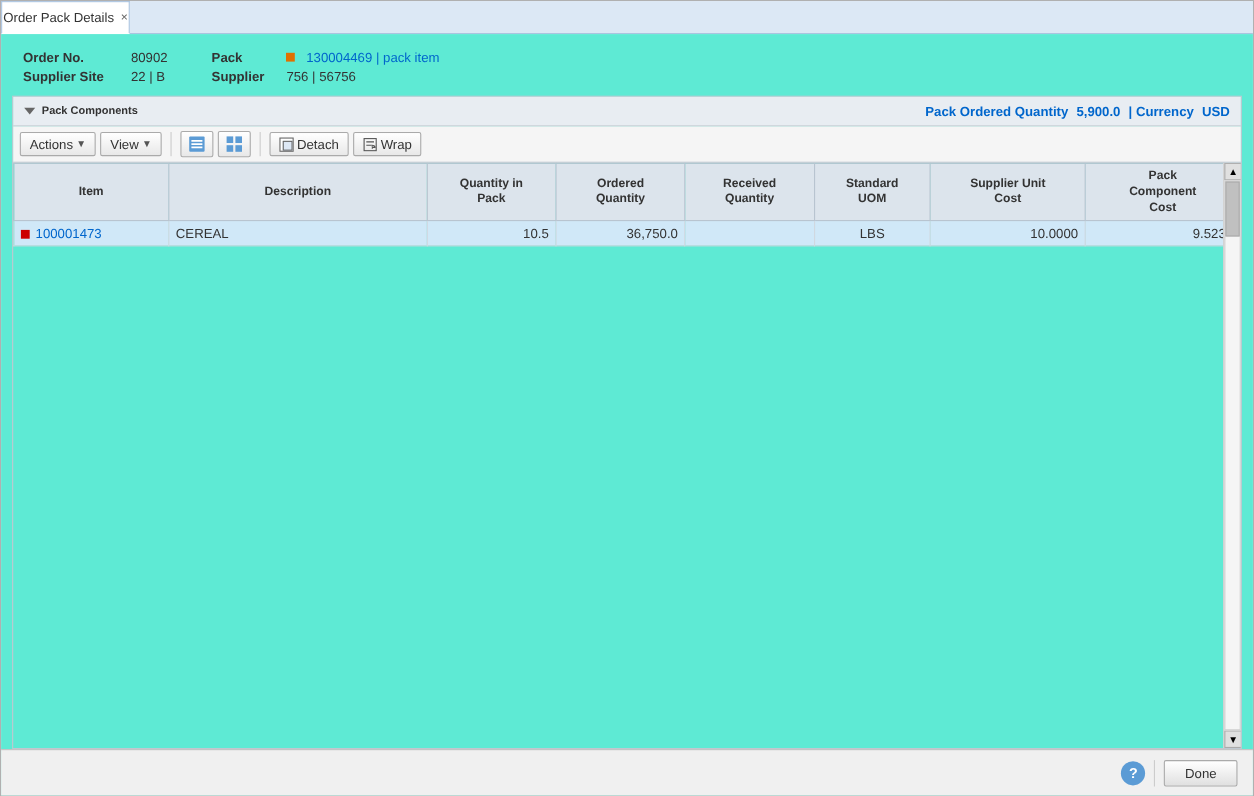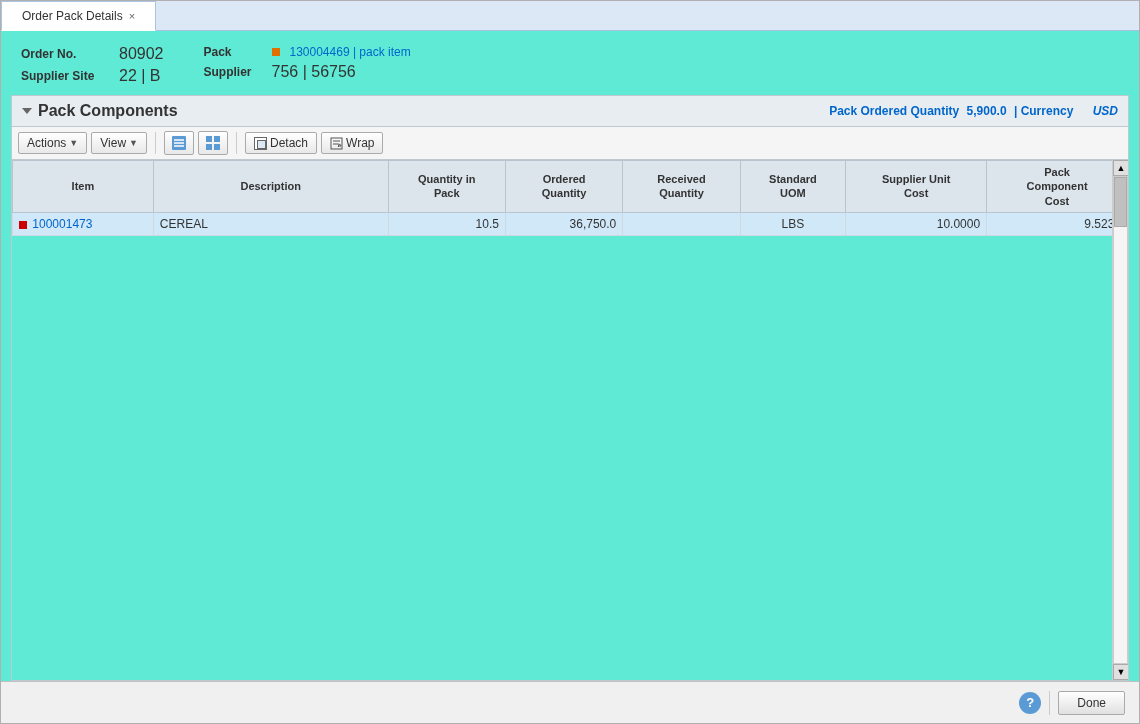--- a/index.html
+++ b/index.html
@@ -25,21 +25,21 @@
       border-bottom: 1px solid #aac4e0;
       display: flex;
       align-items: center;
       height: 30px;
       padding: 0;
     }
     .tab-active {
       background: #ffffff;
       border: 1px solid #aac4e0;
       border-bottom: 1px solid #ffffff;
-      padding: 4px 20px;
+      padding: 4px 1px;
       font-size: 12px;
       color: #333;
       display: flex;
       align-items: center;
       gap: 6px;
       height: 30px;
       margin-top: 0;
     }
     .tab-close {
       color: #666;
@@ -71,21 +71,21 @@
       gap: 8px;
     }
     .info-label {
       font-weight: bold;
       color: #333;
       min-width: 90px;
       font-size: 12px;
     }
     .info-value {
       color: #333;
-      font-size: 16px;
+      font-size: 12px;
     }
     .info-value-link {
       color: #0066cc;
       text-decoration: none;
       font-size: 12px;
     }
     
     .section {
       margin: 0 10px;
       border: 1px solid #c0c8d0;
@@ -102,21 +102,21 @@
       justify-content: space-between;
     }
     .section-title-area {
       display: flex;
       align-items: center;
       gap: 6px;
     }
     .section-title {
       font-weight: bold;
       color: #333;
-      font-size: 16px;
+      font-size: 10px;
     }
     .triangle-down {
       width: 0;
       height: 0;
       border-left: 5px solid transparent;
       border-right: 5px solid transparent;
       border-top: 6px solid #666;
     }
     .section-meta {
       font-size: 12px;
@@ -371,21 +371,21 @@
       <div class="section-header">
         <div class="section-title-area">
           <div class="triangle-down"></div>
           <span class="section-title">Pack Components</span>
         </div>
         <div class="section-meta">
           <span>Pack Ordered Quantity</span>
           <span style="color:#0066cc; font-weight:bold; margin: 0 4px;">5,900.0</span>
           <span> | </span>
           <span>Currency</span>
-          <span style="margin-left:16px;font-weight:bold;font-style:italic;">USD</span>
+          <span style="margin-left:4px;font-weight:bold;">USD</span>
         </div>
       </div>
 
       <div class="toolbar">
         <button class="toolbar-btn">
           <span>Actions</span>
           <span class="dropdown-arrow">▼</span>
         </button>
         <button class="toolbar-btn">
           <span>View</span>

